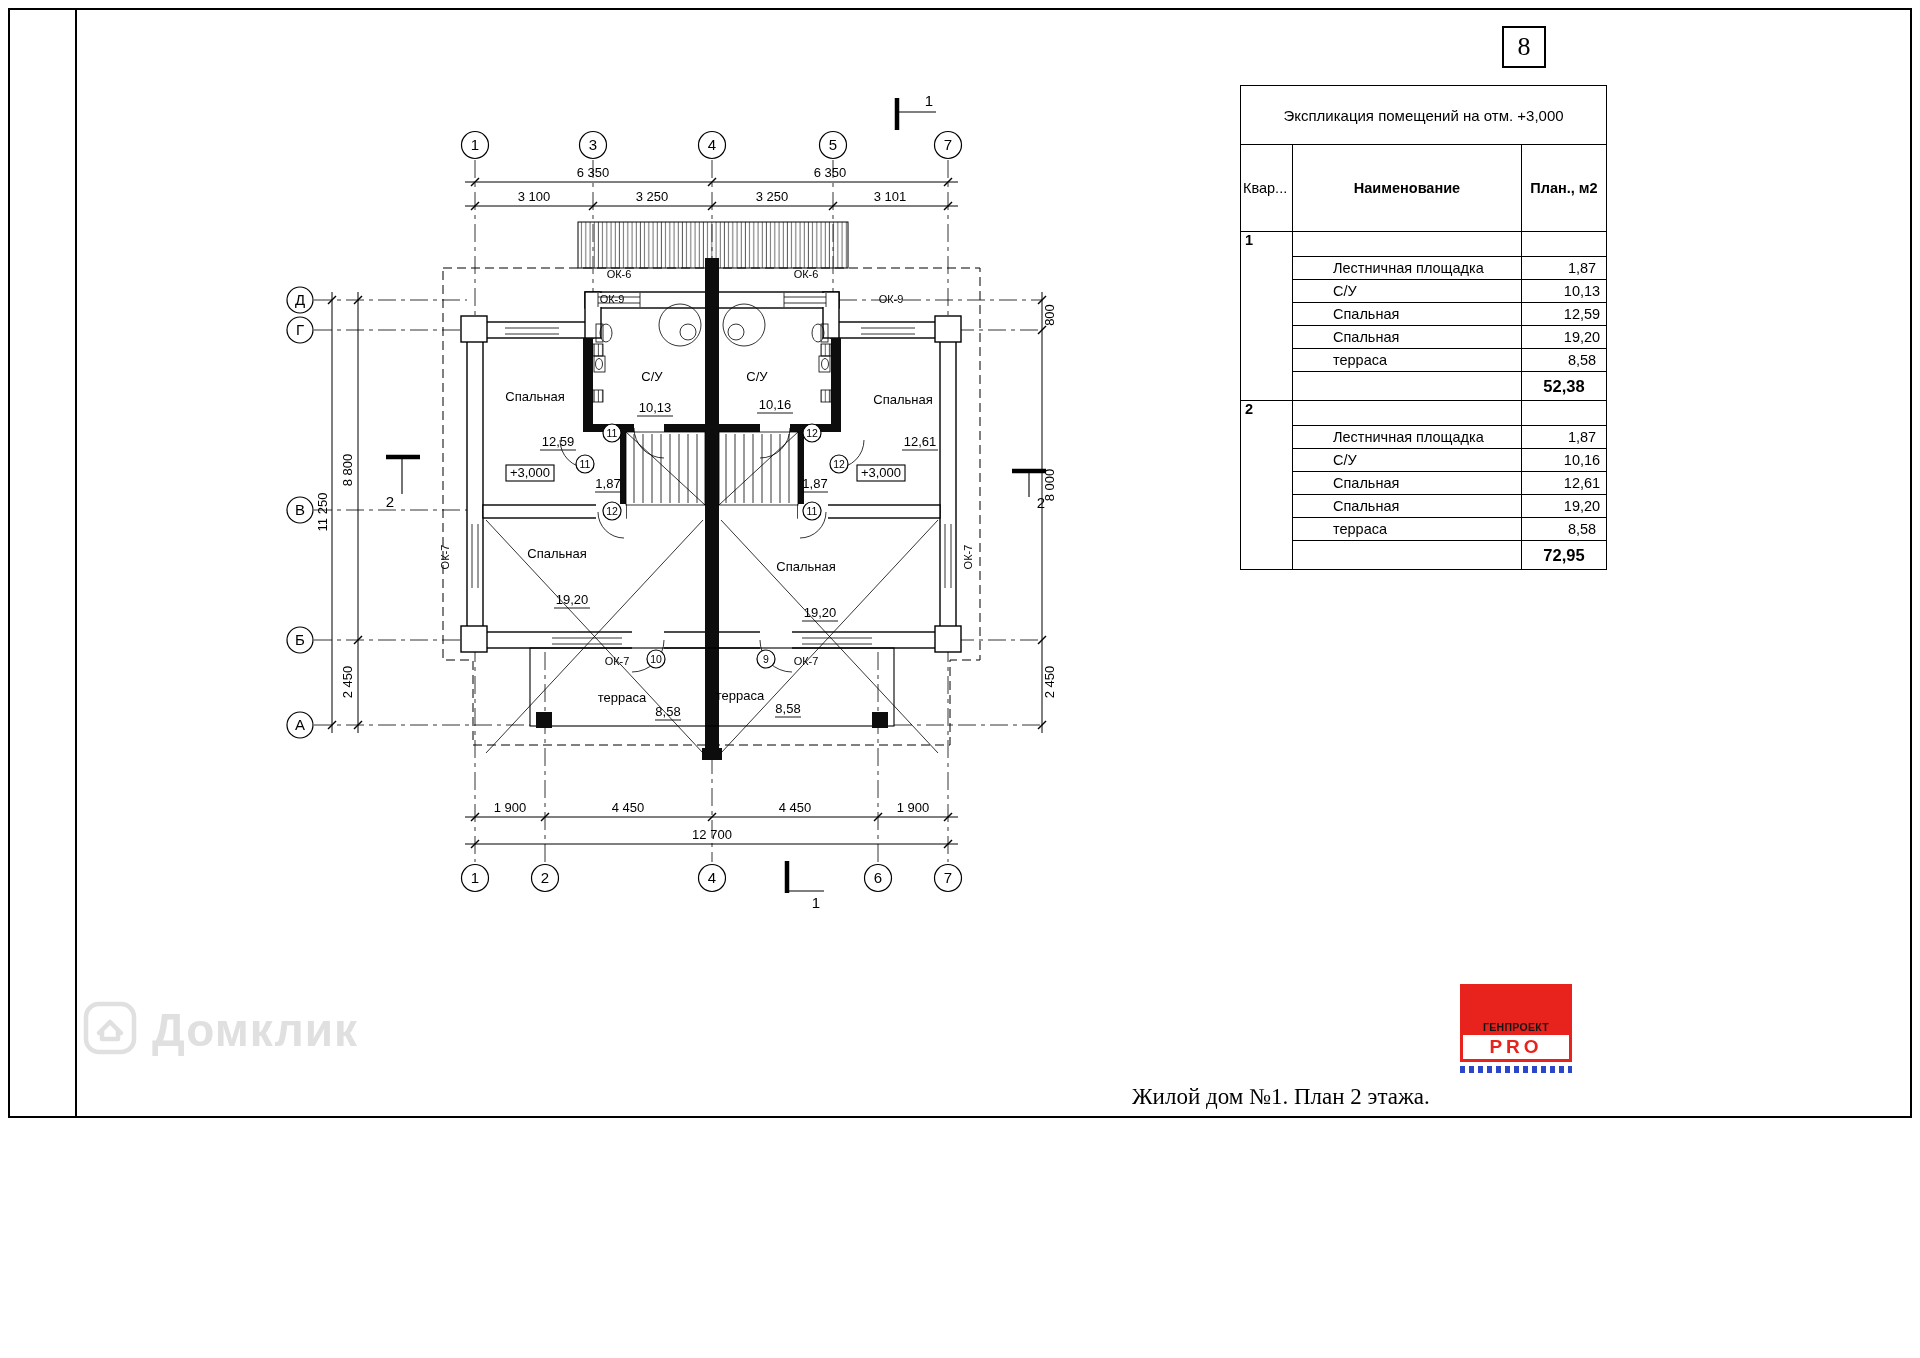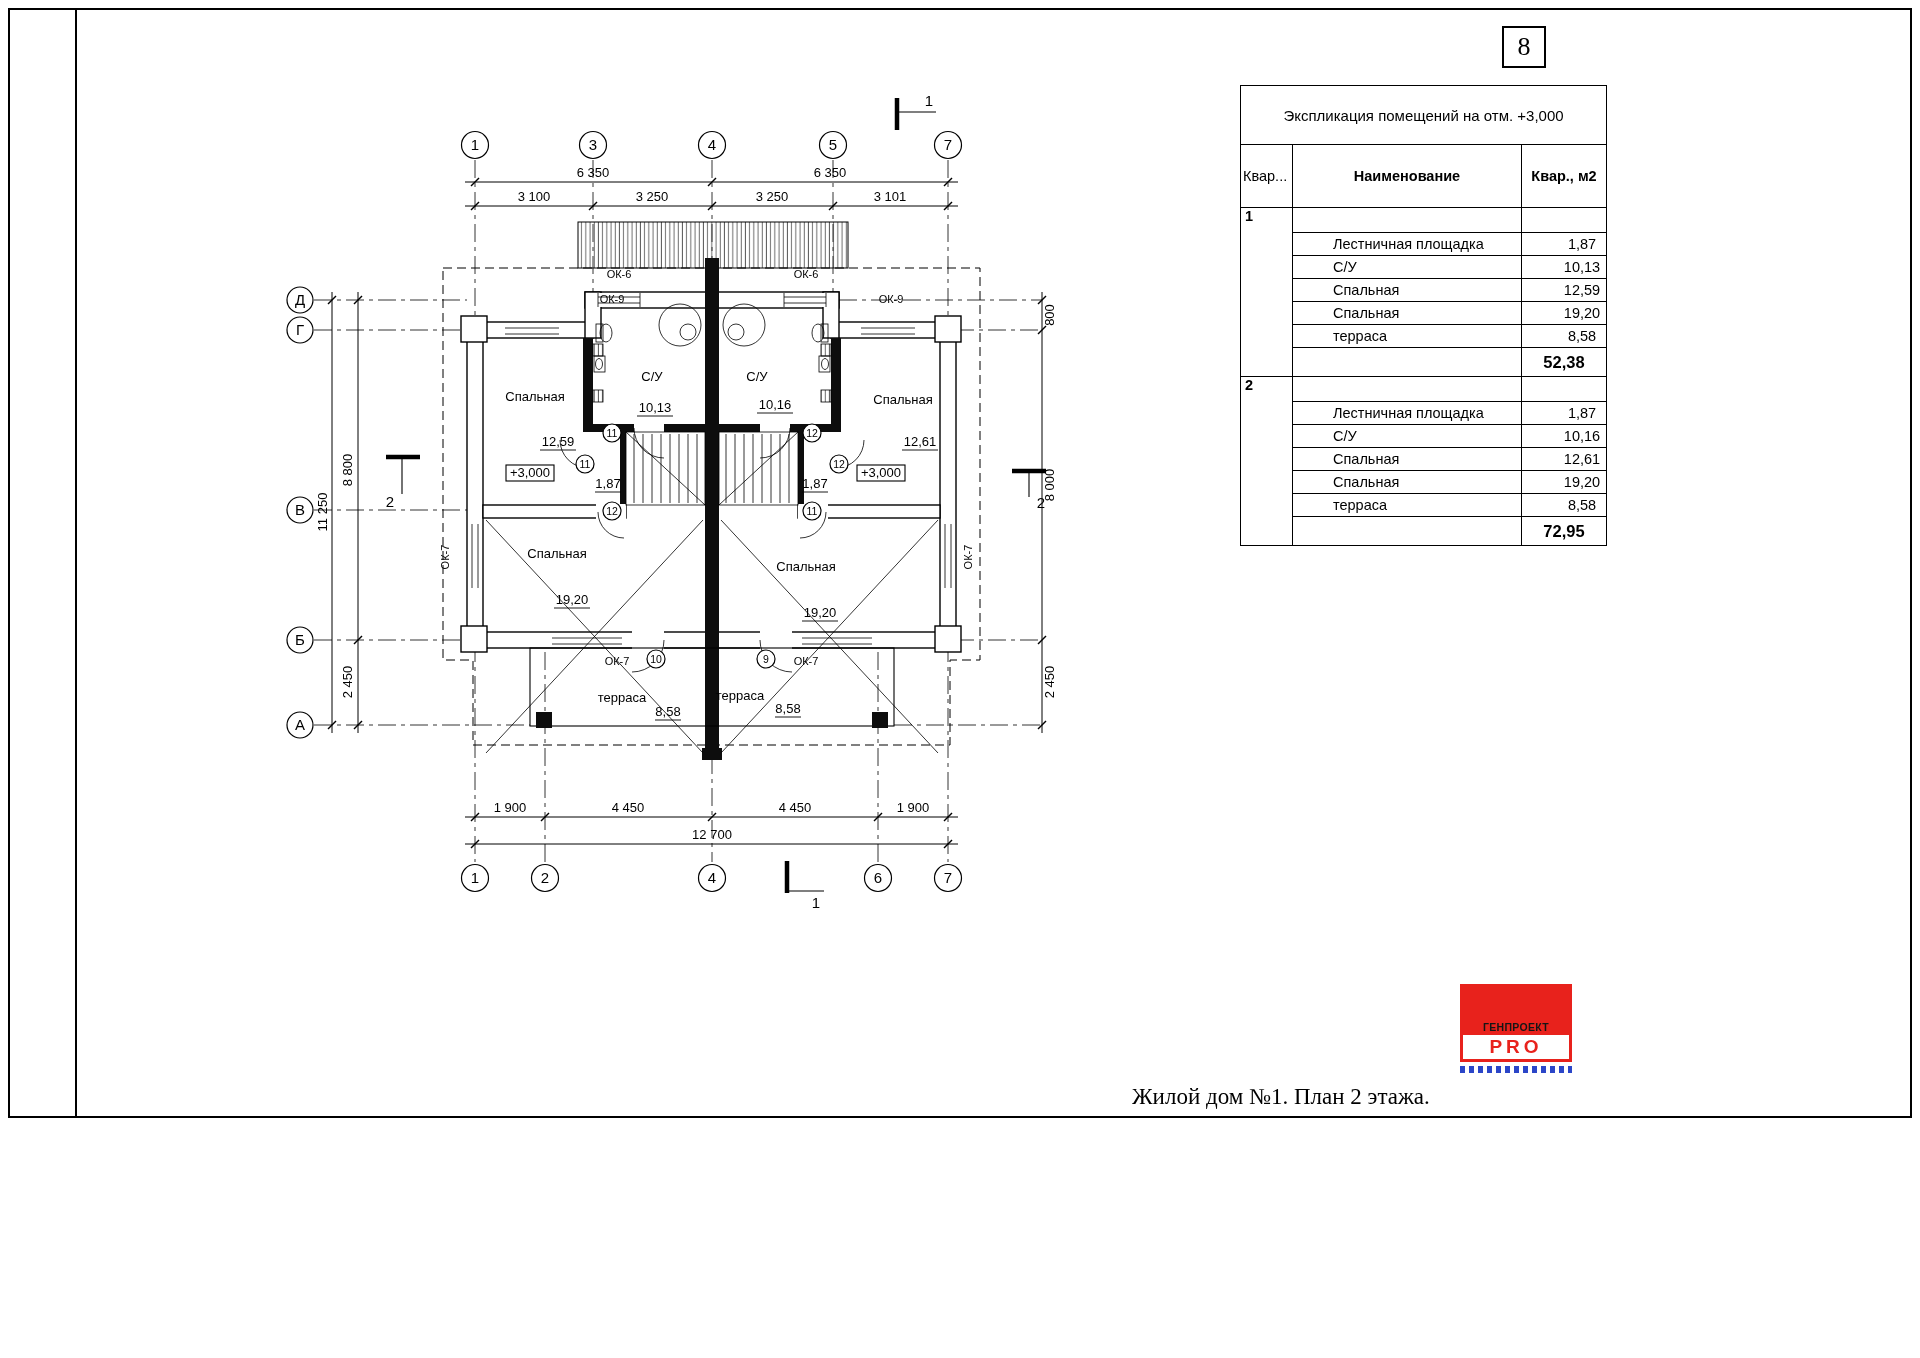--- a/index.html
+++ b/index.html
@@ -11,21 +11,21 @@
            display:flex;align-items:center;justify-content:center;
            font:26px "Liberation Serif",serif;box-sizing:border-box;}
   
   table.expl{position:absolute;left:1240px;top:85px;width:366px;border-collapse:collapse;
              font-size:14.5px;color:#000;table-layout:fixed;}
   table.expl td{border:1px solid #000;padding:0 4px;background:#fff;overflow:hidden;white-space:nowrap;}
   col.c1{width:52px}col.c2{width:229px}col.c3{width:85px}
   tr.t-title td{height:58px;text-align:center;font-size:15px;}
   tr.t-head td{height:62px;text-align:center;}
   tr.t-head td.b{font-weight:bold;}
-  tr.t-head td.first{text-align:left;padding:0 2px;}
+  tr.t-head td.first{text-align:left;padding:12px 2px;}
   td.sec-id{vertical-align:top;text-align:left;font-weight:bold;padding:2px 4px;}
   tr.t-sec td{height:24px;}
   tr.t-row td{height:22px;padding-left:40px;}
   td.nm{text-align:left;padding-left:6px;}
   td.vl{text-align:center;}
   tr.t-total td{height:28px;}
   tr.t-total td.vl{font-weight:bold;font-size:16.5px;}
   
   .caption{position:absolute;left:1132px;top:1084px;font:23px "Liberation Serif",serif;color:#000;}
   .watermark{position:absolute;left:82px;top:1000px;display:flex;align-items:center;gap:14px;color:#e0e0e0;}
@@ -416,21 +416,21 @@
         <col class="c2">
         <col class="c3">
       </colgroup>
     <tbody>
     <tr class="t-title">
           <td colspan="3">Экспликация помещений на отм. +3,000</td>
         </tr>
     <tr class="t-head">
       <td class="first">Квар...</td>
       <td class="b">Наименование</td>
-      <td class="b">Квар., м2</td>
+      <td class="b">План., м2</td>
     </tr>
     <tr class="t-sec">
       <td class="sec-id" rowspan="7">1</td>
       <td></td>
           <td></td>
     </tr>
     <tr class="t-row">
           <td class="nm">Лестничная площадка</td>
           <td class="vl">1,87</td>
         </tr>
@@ -479,20 +479,30 @@
           <td class="nm">терраса</td>
           <td class="vl">8,58</td>
         </tr>
     <tr class="t-total">
           <td></td>
           <td class="vl">72,95</td>
         </tr>
     </tbody>
   </table>
 
+  <div class="watermark">
+    <span>
+      <svg width="56" height="56" viewBox="0 0 56 56">
+        <rect x="4" y="4" width="48" height="48" rx="13" fill="none" stroke="#e0e0e0" stroke-width="4.5"></rect>
+        <path d="M17 33 L28 22 L39 33" fill="none" stroke="#e0e0e0" stroke-width="4.5" stroke-linecap="round" stroke-linejoin="round"></path>
+        <path d="M20 31 V39 H36 V31" fill="none" stroke="#e0e0e0" stroke-width="4.5" stroke-linejoin="round"></path>
+      </svg>
+    </span>
+    <span class="wm-text">Домклик</span>
+  </div>
 
   <div class="caption">Жилой дом №1. План 2 этажа.</div>
 
   <div class="logo">
     <div class="logo-red">
       <div class="logo-top">ГЕНПРОЕКТ</div>
       <div class="logo-band">
         <span>PRO</span>
       </div>
     </div>

